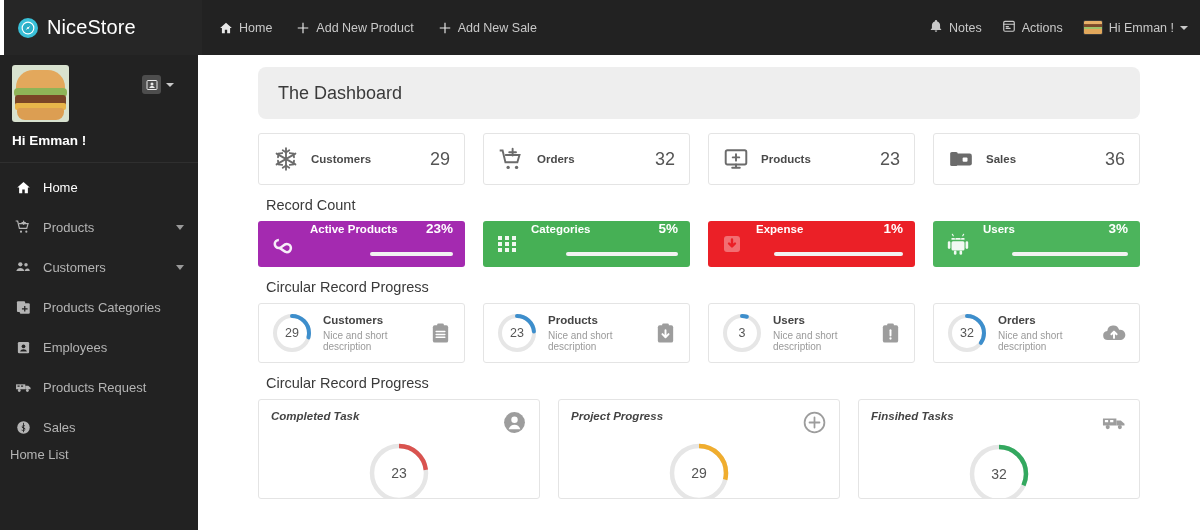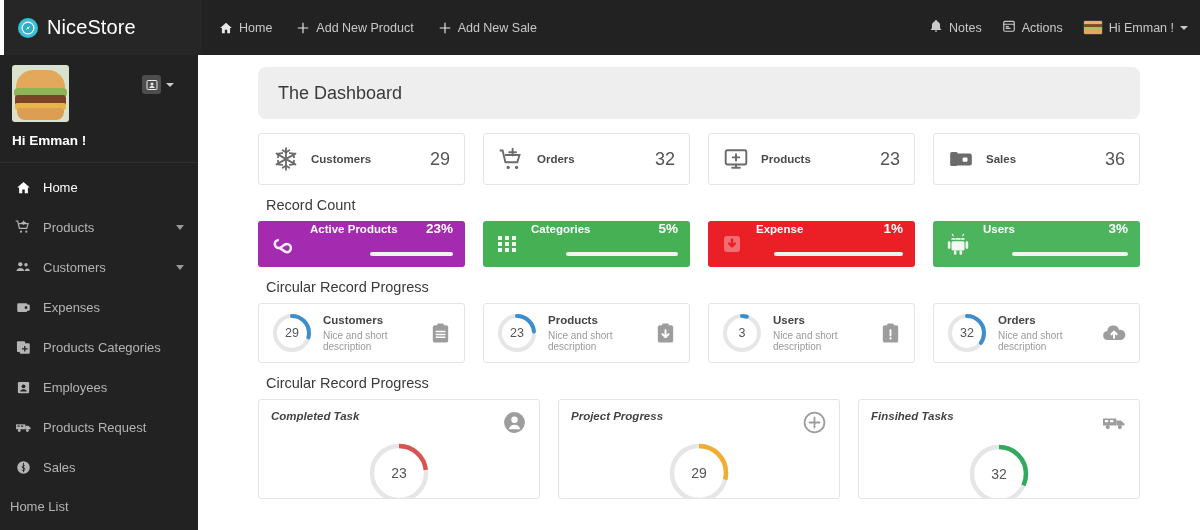--- a/index.html
+++ b/index.html
@@ -122,21 +122,21 @@
     width: 18px; display: flex; align-items: center; justify-content: center;
     flex: 0 0 auto;
   }
   .side-item .slabel { flex: 1 1 auto; }
   .side-caret {
     width: 0; height: 0;
     border-left: 4px solid transparent; border-right: 4px solid transparent;
     border-top: 5px solid #9a9a9a;
   }
   .side-item-plain {
-    height: 38px; display: flex; align-items: center;
+    height: 38px; display: flex; 
     padding: 0 10px; color: #b4b4b4; font-size: 13px; cursor: pointer;
   }
 
   
   .main {
     position: absolute; top: 55px; left: 198px;
     width: 1002px; height: 475px;
     background: #ffffff;
     overflow: hidden;
   }
@@ -352,30 +352,20 @@
           <circle cx="8" cy="8" r="3.2"></circle>
             <circle cx="16.5" cy="8.5" r="2.6"></circle>
           <path d="M2 18c.8-3 3.2-4.6 6-4.6s5.2 1.6 6 4.6z"></path>
           <path d="M14.5 18c.5-2.2 2-3.6 4-3.6 1.7 0 3 .9 3.5 2.4V18z"></path>
         </svg>
       </span>
       <span class="slabel">Customers</span>
       <span class="side-caret"></span>
     </div>
 
-    <div class="side-item">
-      <span class="sico">
-        <svg width="15" height="15" viewBox="0 0 24 24" fill="currentColor">
-          <rect x="2" y="5" width="16" height="14" rx="2"></rect>
-          <rect x="9" y="7" width="13" height="10" rx="2"></rect>
-          <rect x="14" y="10" width="4" height="4" rx="1" fill="#222"></rect>
-        </svg>
-      </span>
-      <span class="slabel">Expenses</span>
-    </div>
 
     <div class="side-item">
       <span class="sico">
         <svg width="15" height="15" viewBox="0 0 24 24" fill="currentColor">
           <rect x="1.5" y="2" width="13" height="17" rx="1.5"></rect>
           <rect x="6" y="5" width="16" height="17" rx="2"></rect>
           <path d="M13 9.5h2v3.5h3.5v2H15v3.5h-2V15H9.5v-2H13z" fill="#222"></path>
         </svg>
       </span>
       <span class="slabel">Products Categories</span>

